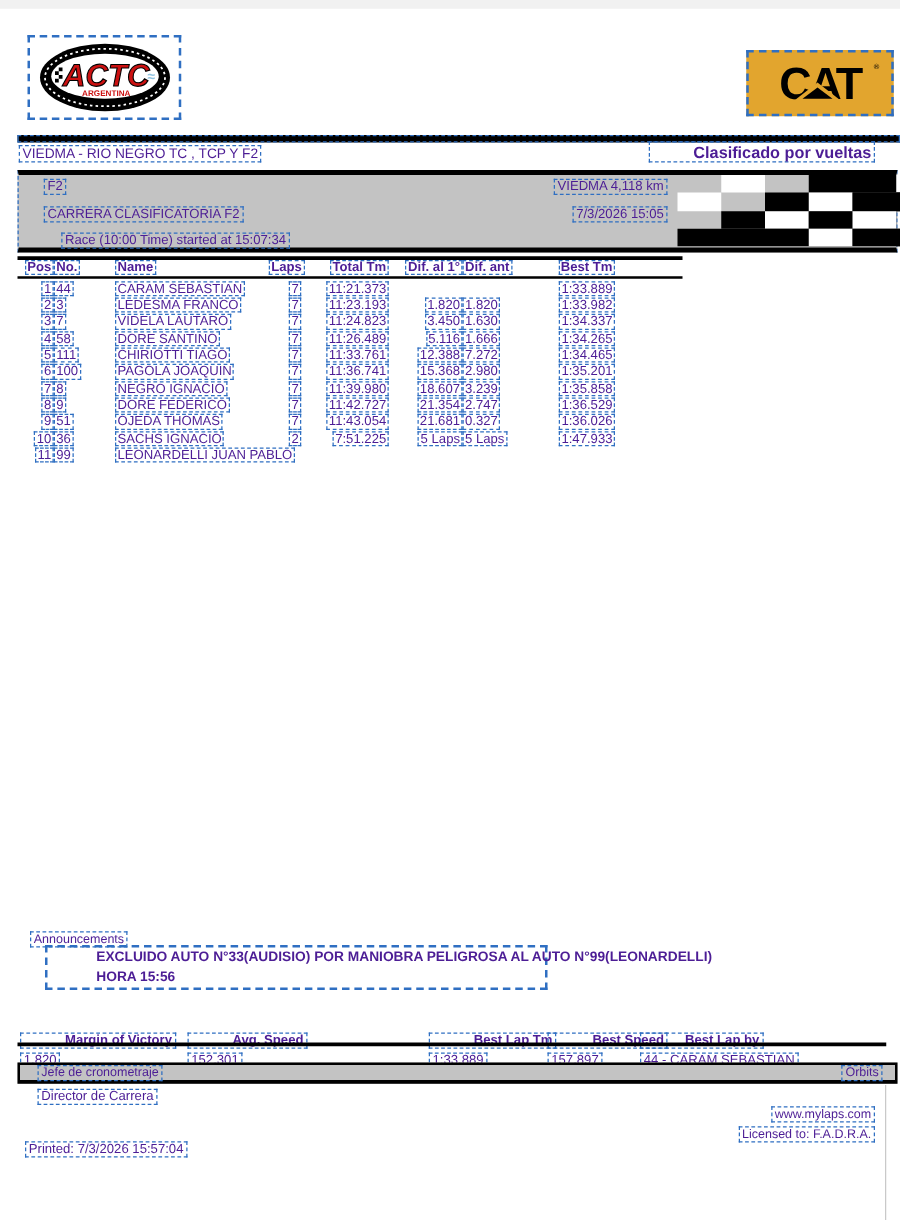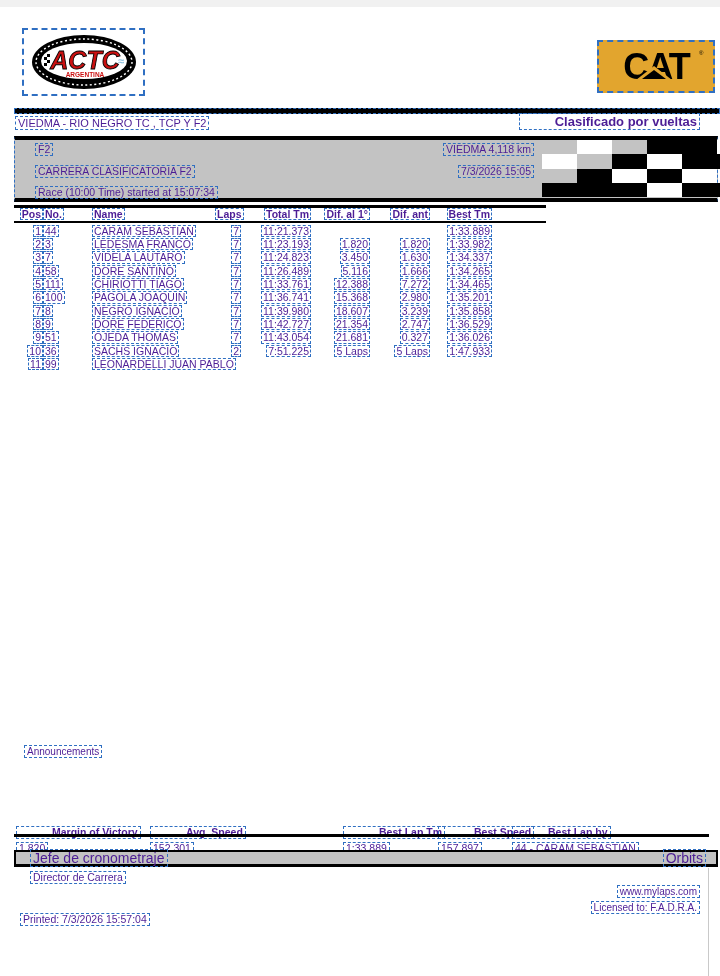--- a/index.html
+++ b/index.html
@@ -45,40 +45,40 @@
   #thead{left:14px;top:207.5px;width:478px;display:flex;font-weight:bold;font-size:10.5px;line-height:11px;}
   #rows{left:14px;top:224.5px;width:478px;font-size:10.5px;}
   .trow{display:flex;height:13.35px;}
   .c{flex:none;box-sizing:border-box;}
   .c1{width:29px;text-align:right;}
   .c2{width:39px;text-align:left;}
   .c3{width:133px;text-align:left;padding-left:10px;}
   .c4{width:26px;text-align:right;}
   .c5{width:70px;text-align:right;}
   .c6{width:59px;text-align:right;}
-  .c7{width:60px;text-align:right;}
+  .c7{width:60px;text-align:left;}
   .c8{width:62px;text-align:right;}
   .cell{line-height:10.5px;padding:0 1px;}
 
   
   #ann-label{left:24px;top:745px;}
   #ann-box{left:36px;top:756px;width:402px;height:36px;border:2px dashed #2f6fc2;box-sizing:border-box;}
   #ann-line1{position:absolute;left:4px;top:2px;white-space:nowrap;}
   #ann-line2{position:absolute;left:4px;top:18px;}
 
   
   .sumcol{position:absolute;top:822px;}
   .sumcol .val{position:absolute;top:16px;left:0;white-space:nowrap;}
   #sline{left:14px;top:834px;width:695px;height:3px;background:#000;}
 
   
   #orbits-bar{left:14px;top:850px;width:704px;height:17px;background:#c3c3c3;
               border:2px solid #000;border-bottom-width:3px;box-sizing:border-box;
               display:flex;justify-content:space-between;align-items:center;
-              padding:0 10px 0 14px;font-size:14px;gap:32px;}
+              padding:0 10px 0 14px;font-size:10px;gap:32px;}
   #director{left:30px;top:871px;}
 
   
   #mylaps{left:557px;top:885px;width:143px;text-align:right;}
   #licensed{left:552px;top:901px;width:148px;text-align:right;}
   #printed{left:20px;top:913px;}
   #vline{left:708px;top:868px;width:1px;height:108px;background:#c9c9c9;}
 </style>
 </head>
 <body>
@@ -113,21 +113,21 @@
 
   <div id="bar1" class="bar"></div>
   <span id="event-title" class="abs dash t11">VIEDMA - RIO NEGRO TC , TCP Y F2</span>
   <span id="report-title" class="abs dash b">Clasificado por vueltas</span>
 
   <div id="header-box" class="abs">
     <span class="hb-left t105 dash" style="top:3px;">F2</span>
     <span class="hb-right t105 dash" style="top:3px;">VIEDMA 4,118 km</span>
     <span class="hb-left t105 dash" style="top:25px;">CARRERA CLASIFICATORIA F2</span>
     <span class="hb-right t105 dash" style="top:25px;">7/3/2026 15:05</span>
-    <span class="hb-left t105 dash" style="top:46px;">Race (10:00 Time) started at 15:07:34</span>
+    <span class="hb-left t105 dash" style="top:46px;margin-left:14px;">Race (10:00 Time) started at 15:07:34</span>
     <div id="flag">
         <div class="sq g"></div>
         <div class="sq w"></div>
         <div class="sq g"></div>
         <div class="sq g"></div>
         <div class="sq w"></div>
         <div class="sq g"></div>
         <div class="sq b"></div>
         <div class="sq b"></div>
         <div class="sq w"></div>
@@ -296,20 +296,24 @@
       <div class="c c3"><span class="dash cell">LEONARDELLI JUAN PABLO</span></div>
       <div class="c c4"><span class="cell"></span></div>
       <div class="c c5"><span class="cell"></span></div>
       <div class="c c6"><span class="cell"></span></div>
       <div class="c c7"><span class="cell"></span></div>
       <div class="c c8"><span class="cell"></span></div>
     </div>
     </div>
 
   <span id="ann-label" class="abs dash t10">Announcements</span>
+  <div id="ann-box" class="abs">
+    <span id="ann-line1" class="t11 b">EXCLUIDO AUTO N°33(AUDISIO) POR MANIOBRA PELIGROSA AL AUTO N°99(LEONARDELLI)</span>
+    <span id="ann-line2" class="t11 b">HORA 15:56</span>
+  </div>
 
   <div class="sumcol" style="left:16px;">
     <span class="dash t105 b">Margin of Victory</span>
     <span class="val"><span class="dash t105">1.820</span></span>
   </div>
   <div class="sumcol" style="left:150px;">
     <span class="dash t105 b">Avg. Speed</span>
     <span class="val"><span class="dash t105">152,301</span></span>
   </div>
   <div class="sumcol" style="left:343px;">

